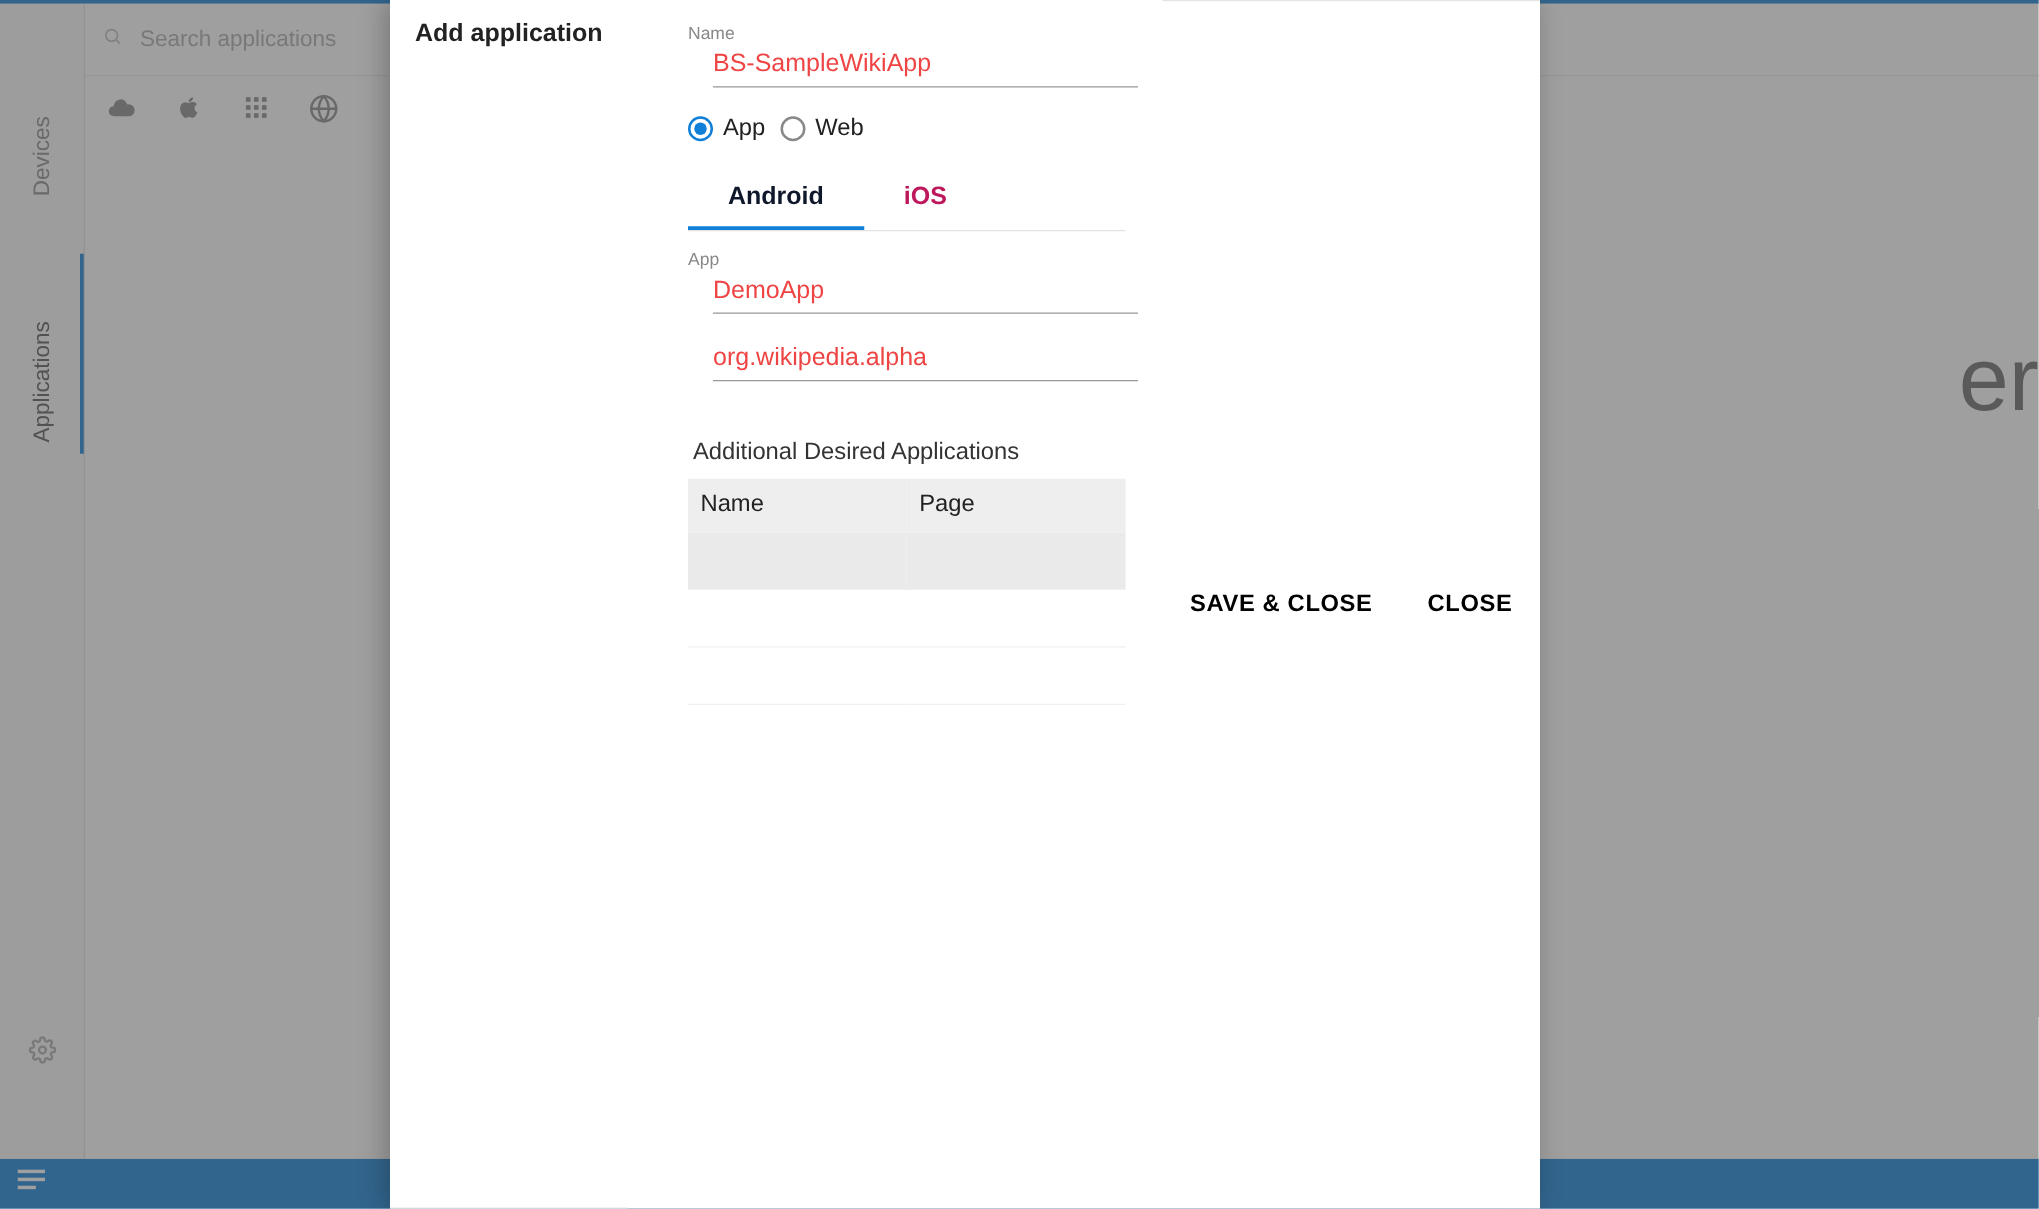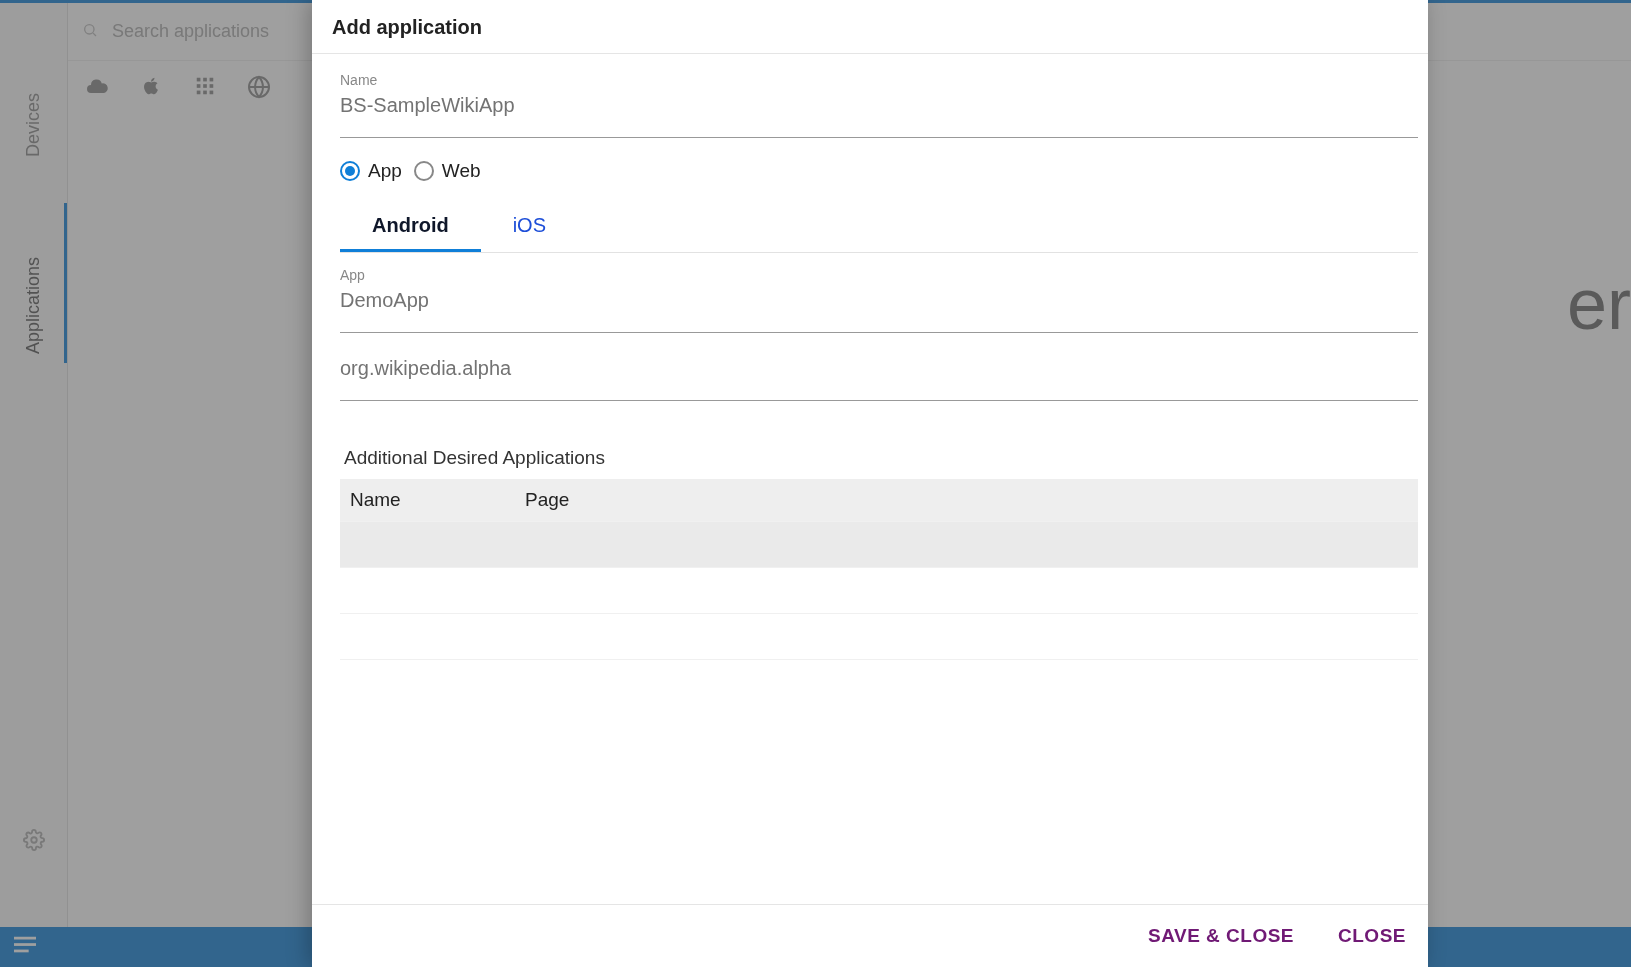--- a/index.html
+++ b/index.html
@@ -152,27 +152,28 @@
   inset: 0;
   background: rgba(80, 80, 80, 0.55);
   z-index: 10;
 }
 
 
 .dialog {
   position: absolute;
   left: 312px;
   top: 0;
-  width: 1116px;
+  width: 920px;
   height: 967px;
   background: #fff;
   z-index: 20;
   display: flex;
-  flex-direction: column;
+  flex-direction: row;
   box-shadow: -4px 0 20px rgba(0,0,0,0.25);
+  gap: 20px;
 }
 
 .dialog-header {
   padding: 16px 20px 14px;
   border-bottom: 1px solid #e5e5e5;
 }
 
 .dialog-title {
   font-size: 20px;
   font-weight: 600;
@@ -193,24 +194,25 @@
   font-size: 14px;
   color: #888;
   margin-bottom: 2px;
 }
 
 .field-input {
   width: 100%;
   border: none;
   border-bottom: 1px solid #999;
   font-size: 20px;
-  padding: 4px 0 20px;
+  padding: 4px 0 6px;
   outline: none;
-  color: #737373;
+  color: #ef4444;
   background: transparent;
+  margin-left: 20px;
 }
 
 .field-input::placeholder {
   color: #aaa;
 }
 
 .radio-row {
   display: flex;
   gap: 12px;
   align-items: center;
@@ -252,23 +254,24 @@
 
 .tabs {
   display: flex;
   border-bottom: 1px solid #e2e2e2;
   margin-bottom: 14px;
 }
 
 .tab {
   padding: 14px 32px 12px;
   font-size: 20px;
-  color: #1d4ed8;
+  color: #be185d;
   cursor: pointer;
   border-bottom: 3px solid transparent;
+  font-weight: bold;
 }
 
 .tab.active {
   color: #0f172a;
   font-weight: 600;
   border-bottom-color: #0f7fd8;
 }
 
 .two-col {
   display: flex;
@@ -321,21 +324,21 @@
   justify-content: flex-end;
   gap: 44px;
 }
 
 .footer-btn {
   background: none;
   border: none;
   font-size: 19px;
   font-weight: 600;
   letter-spacing: 0.5px;
-  color: #701a75;
+  color: #000000;
   cursor: pointer;
 }
 </style>
 </head>
 <body>
 
 <div class="app-background">
   <div class="top-accent"></div>
   <div class="bg-main">
     <div class="left-rail">

